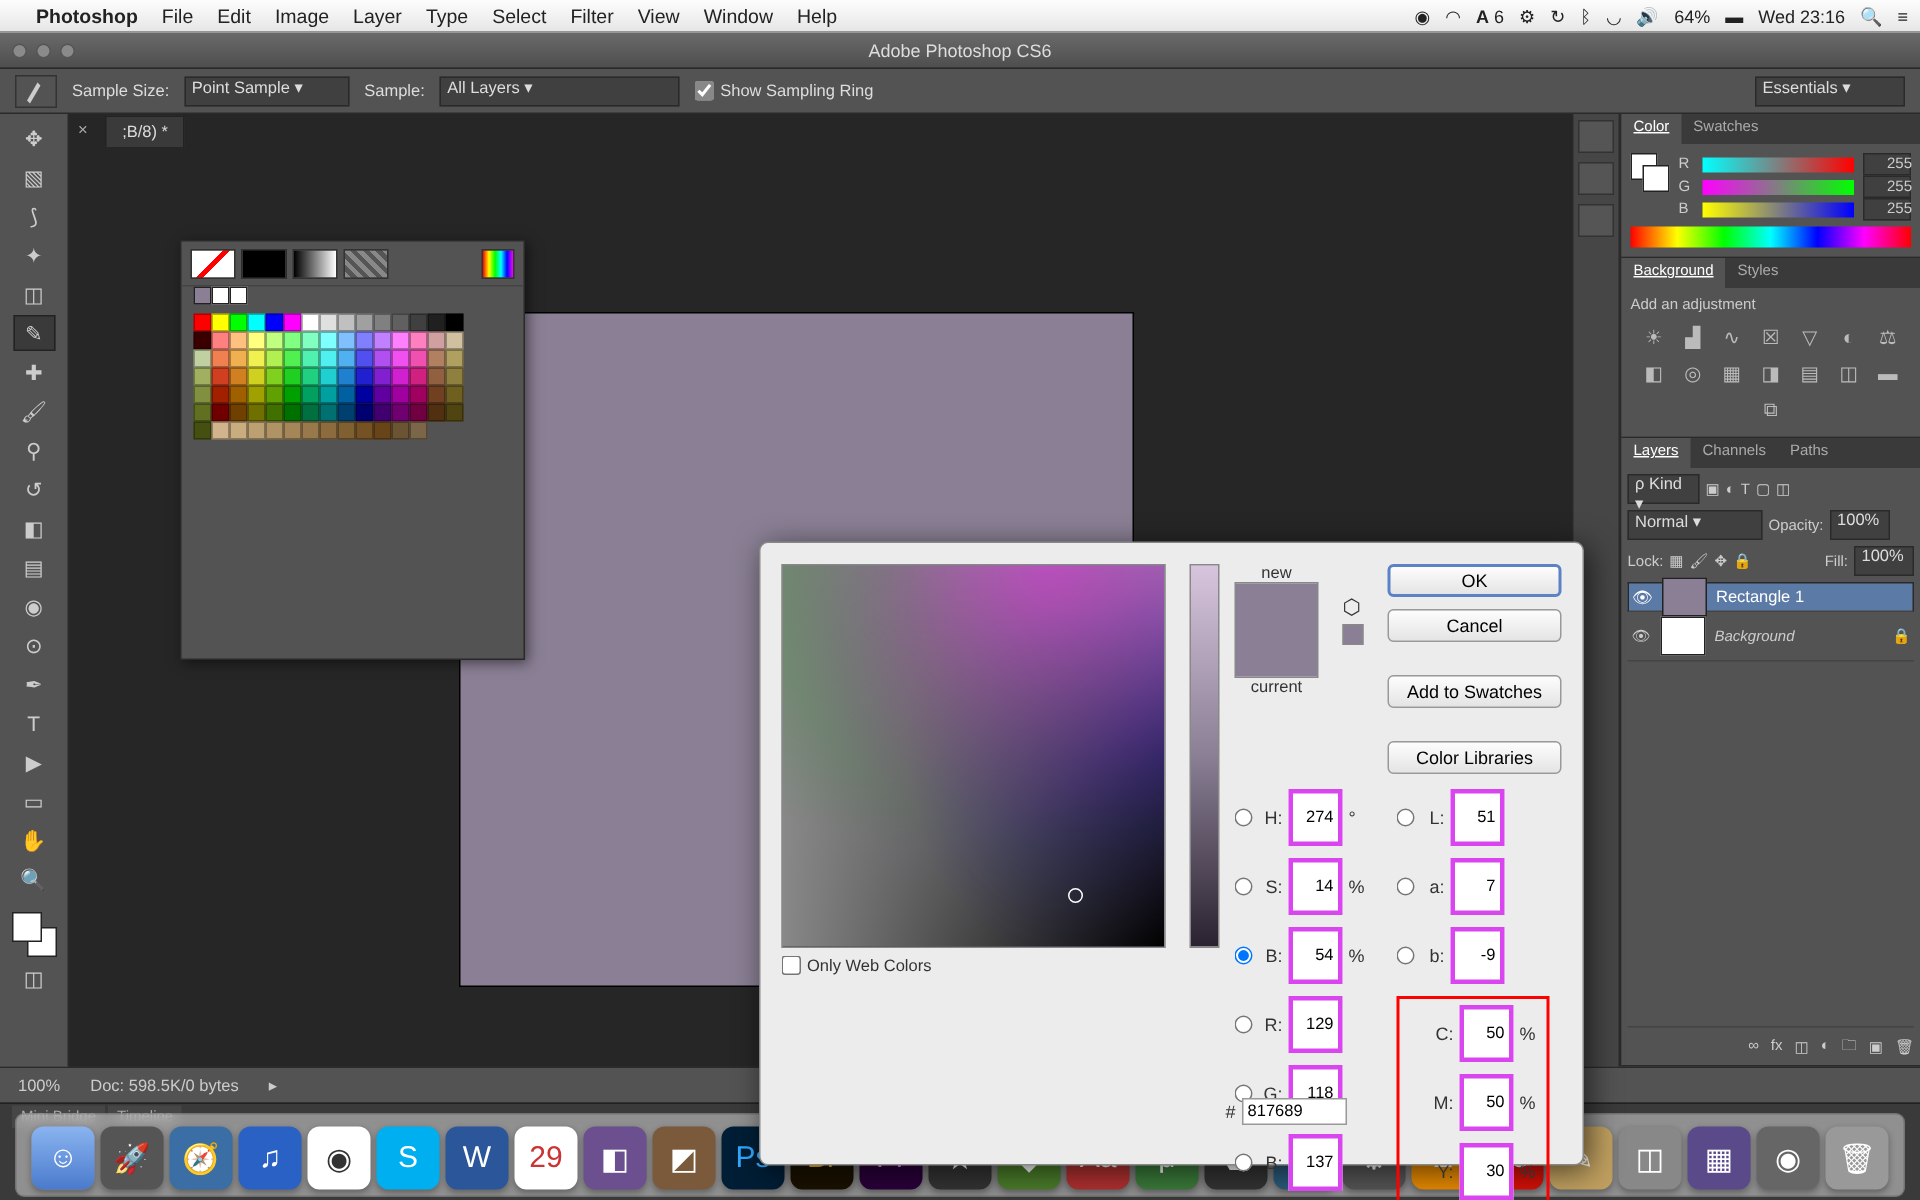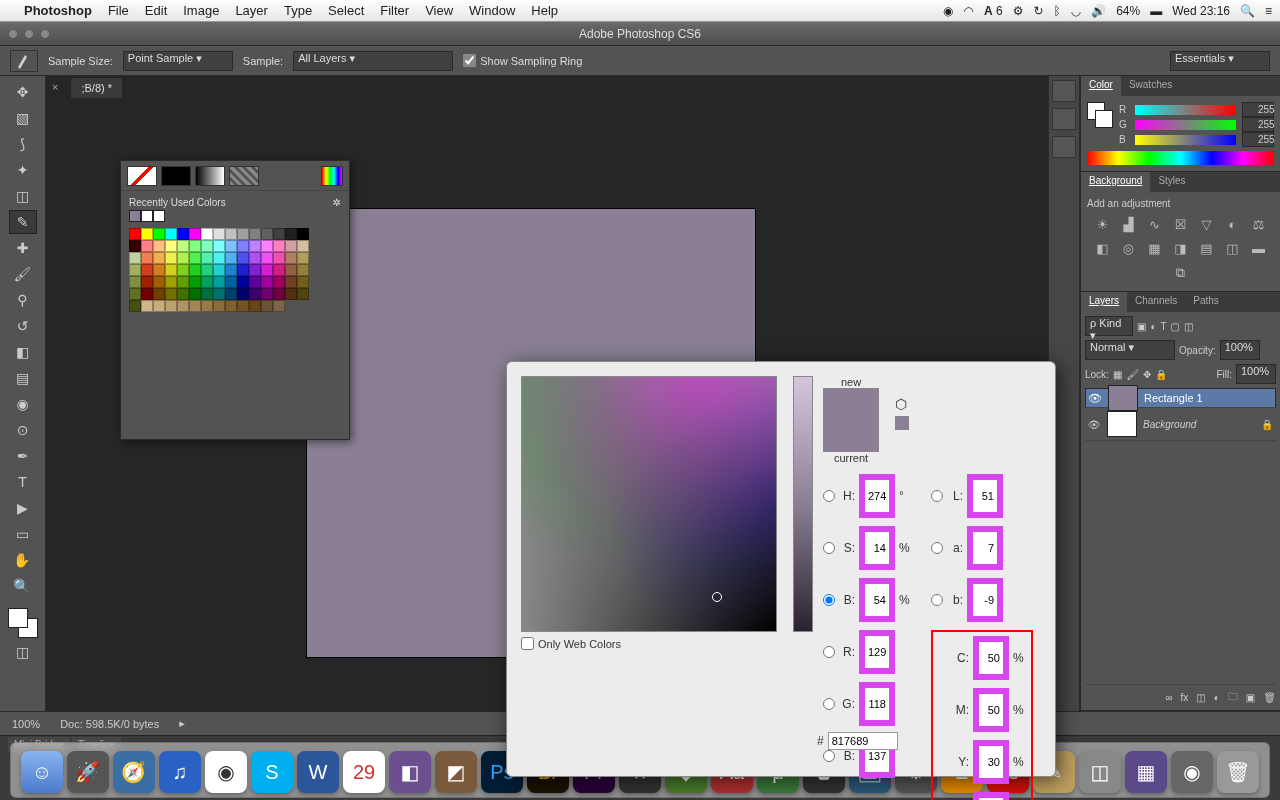--- a/index.html
+++ b/index.html
@@ -100,21 +100,21 @@
 .cp-preview .box { width: 56px; height: 64px; border: 1px solid #888; display: flex; flex-direction: column; }
 .cp-preview .box .half { flex: 1; background: #8a7f94; }
 .cp-buttons { display: flex; flex-direction: column; gap: 8px; }
 .cp-buttons button { height: 22px; background: linear-gradient(#fdfdfd,#e4e4e4); border: 1px solid #999; border-radius: 4px; font-size: 12px; }
 .cp-buttons button.ok { border: 2px solid #5a82c4; }
 .cp-columns { display: flex; gap: 18px; margin-top: 10px; }
 .cp-col { display: flex; flex-direction: column; gap: 8px; }
 .cp-input-row { display: flex; align-items: center; gap: 4px; }
 .cp-input-row .radio { width: 12px; }
 .cp-input-row .lbl { width: 16px; text-align: right; }
-.cp-input-row input { width: 36px; height: 18px; border: 6px solid #d946ef; font-size: 11px; text-align: right; padding: 16px 3px; background: #fff; }
+.cp-input-row input { width: 36px; height: 18px; border: 3px solid #d946ef; font-size: 11px; text-align: right; padding: 16px 3px; background: #fff; }
 .cp-input-row .unit { width: 14px; }
 .cmyk-highlight { border: 2px solid red; padding: 4px; }
 .cp-hex { position: absolute; left: 310px; bottom: 26px; display: flex; align-items: center; gap: 4px; }
 .cp-hex input { width: 70px; height: 18px; border: 1px solid #999; font-size: 11px; padding: 0 3px; }
 .cp-webonly { position: absolute; left: 14px; bottom: 126px; display: flex; align-items: center; gap: 4px; font-size: 11px; }
 
 
 .doc-status { height: 24px; background: #535353; border-top: 1px solid #2a2a2a; display: flex; align-items: center; gap: 20px; padding: 0 12px; font-size: 11px; color: #ccc; }
 .panel-strip { height: 18px; background: #3a3a3a; border-top: 1px solid #222; display: flex; align-items: center; gap: 2px; padding: 0 8px; font-size: 10px; color: #aaa; }
 .panel-strip span { padding: 2px 6px; background: #464646; }
@@ -226,24 +226,20 @@
       <div class="artboard"></div>
     </div>
 
     <div class="swatches-popup">
       <div class="swatches-top">
         <div class="sw-btn nofill"></div>
         <div class="sw-btn black"></div>
         <div class="sw-btn grad"></div>
         <div class="sw-btn pattern"></div>
         <div class="sw-rainbow"></div>
-      </div>
-      <div class="swatches-label">
-        <span>Recently Used Colors</span>
-        <span>✲</span>
       </div>
       <div class="recent-row" id="recent-row">
           <span style="background: rgb(138, 127, 148);"></span>
           <span style="background: rgb(255, 255, 255);"></span>
           <span style="background: rgb(255, 255, 255);"></span>
         </div>
       <div class="swatch-grid" id="swatch-grid">
           <span style="background: rgb(255, 0, 0);"></span>
           <span style="background: rgb(255, 255, 0);"></span>
           <span style="background: rgb(0, 255, 0);"></span>
@@ -366,20 +362,28 @@
               <div class="box">
                 <div class="half"></div>
                   <div class="half"></div>
               </div>
               <span class="lbl">current</span>
             </div>
             <div style="display:flex; flex-direction:column; gap:4px; margin-top:20px;">
               <span style="font-size:14px;">⬡</span>
               <span style="width:14px;height:14px;background:#8a7f94;border:1px solid #888;display:inline-block;"></span>
             </div>
+            <div class="cp-buttons" style="flex:1;">
+              <button class="ok">OK</button>
+              <button>Cancel</button>
+              <div style="height:6px;"></div>
+              <button>Add to Swatches</button>
+              <div style="height:6px;"></div>
+              <button>Color Libraries</button>
+            </div>
           </div>
           <div class="cp-columns">
             <div class="cp-col">
               <div class="cp-input-row">
                   <input type="radio" name="m" class="radio" style="">
                   <span class="lbl">H:</span>
                   <input value="274" style="">
                   <span class="unit">°</span>
                 </div>
               <div class="cp-input-row">

